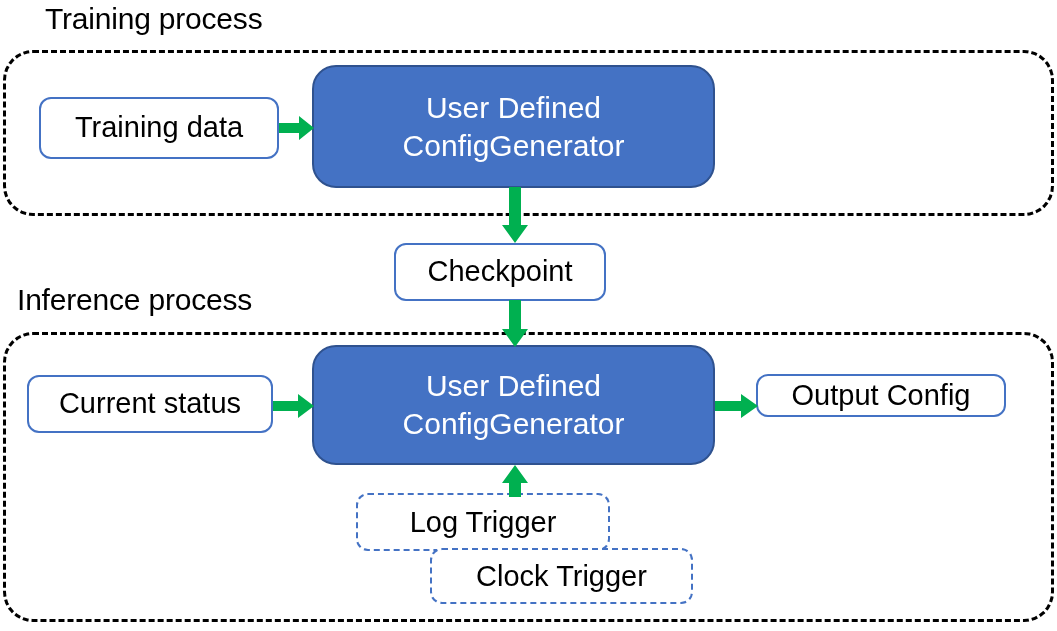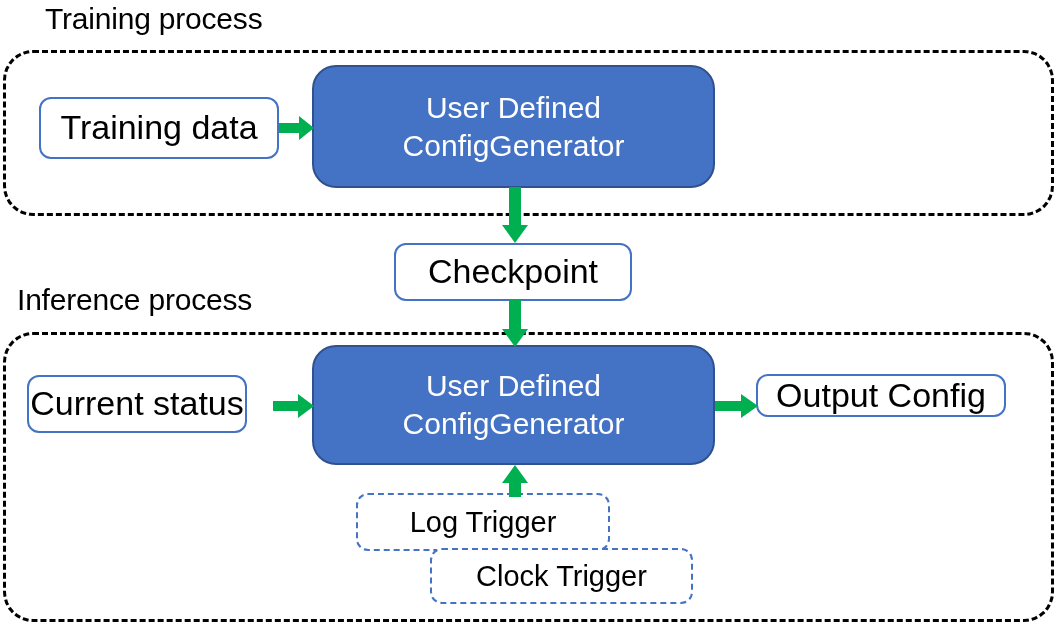--- a/index.html
+++ b/index.html
@@ -51,27 +51,27 @@
   .io-box {
     position: absolute;
     box-sizing: border-box;
     background: #ffffff;
     border: 2.5px solid #4472C4;
     border-radius: 12px;
     display: flex;
     align-items: center;
     justify-content: center;
     color: #000000;
-    font-size: 34px;
+    font-size: 29px;
     line-height: 1.1;
     white-space: nowrap;
   }
   #box-training-data { left: 39px;  top: 97px;  width: 240px; height: 62px; }
-  #box-checkpoint    { left: 394px; top: 243px; width: 238px; height: 58px; }
-  #box-current-status{ left: 27px;  top: 375px; width: 220px; height: 58px; }
+  #box-checkpoint    { left: 394px; top: 243px; width: 212px; height: 58px; }
+  #box-current-status{ left: 27px;  top: 375px; width: 246px; height: 58px; }
   #box-output-config { left: 756px; top: 374px; width: 250px; height: 43px; }
 
   
   .proc-box {
     position: absolute;
     box-sizing: border-box;
     background: #4472C4;
     border: 2px solid #2F528F;
     border-radius: 24px;
     display: flex;

